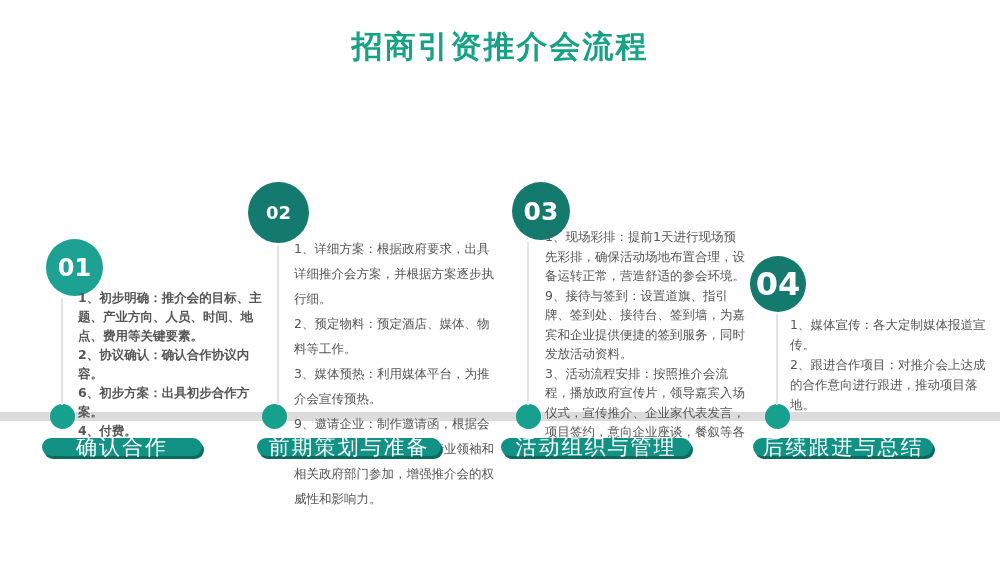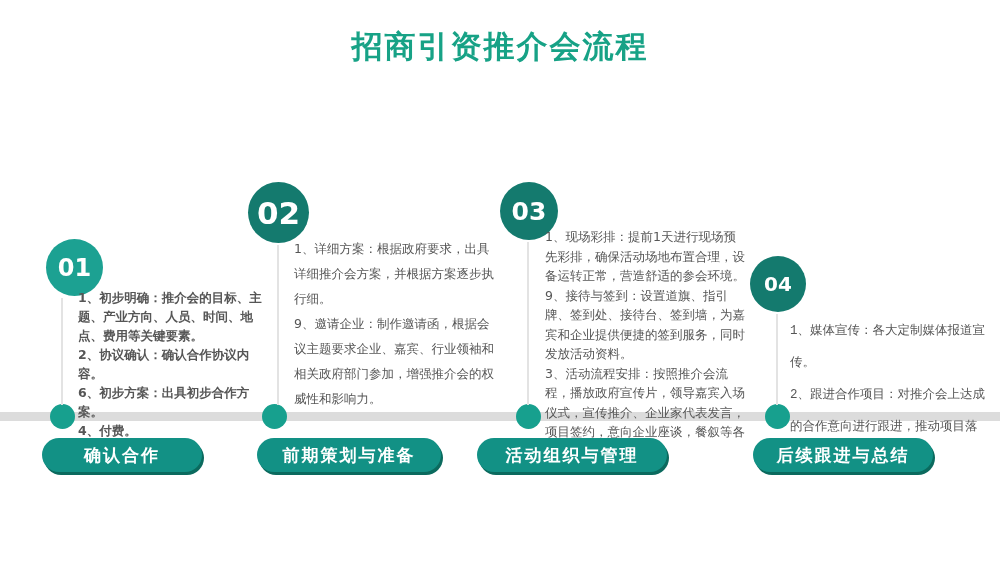--- a/index.html
+++ b/index.html
@@ -27,55 +27,55 @@
     border-radius:50%;background:#17a08e;
   }
   .dot1{left:50px;} .dot2{left:262px;} .dot3{left:516px;} .dot4{left:765px;}
   
   .num-circle{
     position:absolute;border-radius:50%;
     color:#ffffff;font-weight:bold;
     display:flex;align-items:center;justify-content:center;
   }
   .circle1{left:46px;top:239px;width:57px;height:57px;background:#1ca192;font-size:24px;}
-  .circle2{left:248px;top:182px;width:61px;height:61px;background:#147a6e;font-size:31px;}
-  .circle3{left:500px;top:182px;width:58px;height:58px;background:#147a6e;font-size:25px;}
-  .circle4{left:750px;top:256px;width:56px;height:56px;background:#147a6e;font-size:20px;}
+  .circle2{left:248px;top:182px;width:61px;height:61px;background:#147a6e;font-size:18px;}
+  .circle3{left:512px;top:182px;width:58px;height:58px;background:#147a6e;font-size:25px;}
+  .circle4{left:750px;top:256px;width:56px;height:56px;background:#147a6e;font-size:32px;}
   
   .vline{position:absolute;width:2px;background:#e3e3e3;}
   .vline1{left:61px;top:298px;height:107px;}
   .vline2{left:277px;top:245px;height:160px;}
   .vline3{left:527px;top:242px;height:163px;}
   .vline4{left:776px;top:314px;height:91px;}
   
   .details{
     position:absolute;
     color:#565656;
     font-size:12.5px;
   }
   .details p{margin:0;}
   .details1{left:78px;top:288px;width:186px;line-height:19px;font-weight:bold;}
   .details2{left:294px;top:236px;width:206px;line-height:25px;}
   .details3{left:545px;top:227px;width:202px;line-height:19.5px;}
-  .details4{left:790px;top:315px;width:202px;line-height:32px;font-family:Liberation Mono, monospace;}
+  .details4{left:790px;top:315px;width:202px;line-height:20px;}
   
   .pill{
-    position:absolute;top:438px;height:34px;
+    position:absolute;top:438px;height:18px;
     background:#129185;
     border-radius:17px;
     box-shadow:2px 3px 0 #0b6a5e;
-    color:#ffffff;font-weight:bold;font-size:17px;
+    color:#ffffff;font-weight:normal;font-size:21px;
     letter-spacing:2px;
     display:flex;align-items:center;justify-content:center;
     border:none;cursor:pointer;
     font-family:"DejaVu Sans","Liberation Sans",sans-serif;
   }
   .pill1{left:42px;width:160px;}
   .pill2{left:257px;width:184px;justify-content:center;}
-  .pill3{left:477px;width:190px;justify-content:center;}
+  .pill3{left:501px;width:190px;justify-content:center;}
   .pill4{left:753px;width:180px;text-align:center;}
 </style>
 </head>
 <body>
 
 <div class="slide">
 
   <div class="title">招商引资推介会流程</div>
 
   <div class="timeline-bar"></div>
@@ -97,20 +97,22 @@
     <p>2、协议确认：确认合作协议内容。</p>
     <p>6、初步方案：出具初步合作方案。</p>
     <p>4、付费。</p>
   </div>
 
   <div class="num-circle circle2">
     <span>02</span>
   </div>
   <div class="details details2">
     <p>1、详细方案：根据政府要求，出具详细推介会方案，并根据方案逐步执行细。</p>
+    <p>2、预定物料：预定酒店、媒体、物料等工作。</p>
+    <p>3、媒体预热：利用媒体平台，为推介会宣传预热。</p>
     <p>9、邀请企业：制作邀请函，根据会议主题要求企业、嘉宾、行业领袖和相关政府部门参加，增强推介会的权威性和影响力。</p>
   </div>
 
   <div class="num-circle circle3">
     <span>03</span>
   </div>
   <div class="details details3">
     <p>1、现场彩排：提前1天进行现场预先彩排，确保活动场地布置合理，设备运转正常，营造舒适的参会环境。</p>
     <p>9、接待与签到：设置道旗、指引牌、签到处、接待台、签到墙，为嘉宾和企业提供便捷的签到服务，同时发放活动资料。</p>
     <p>3、活动流程安排：按照推介会流程，播放政府宣传片，领导嘉宾入场仪式，宣传推介、企业家代表发言，项目签约，意向企业座谈，餐叙等各项流程。</p>

